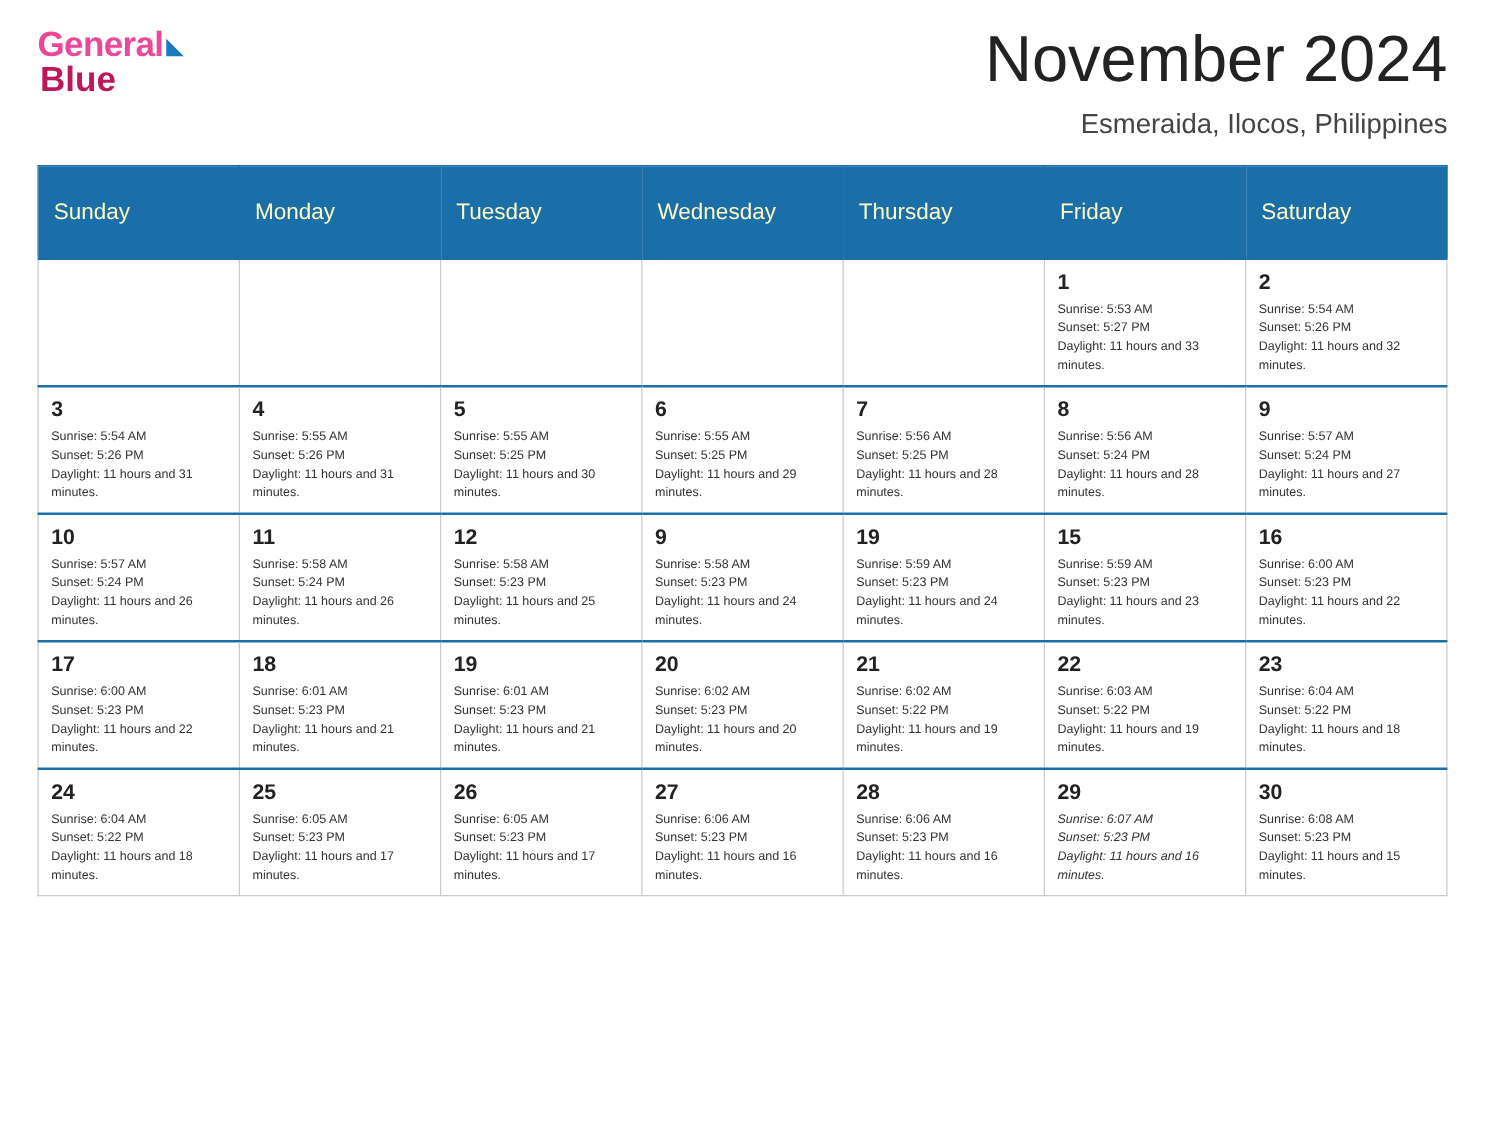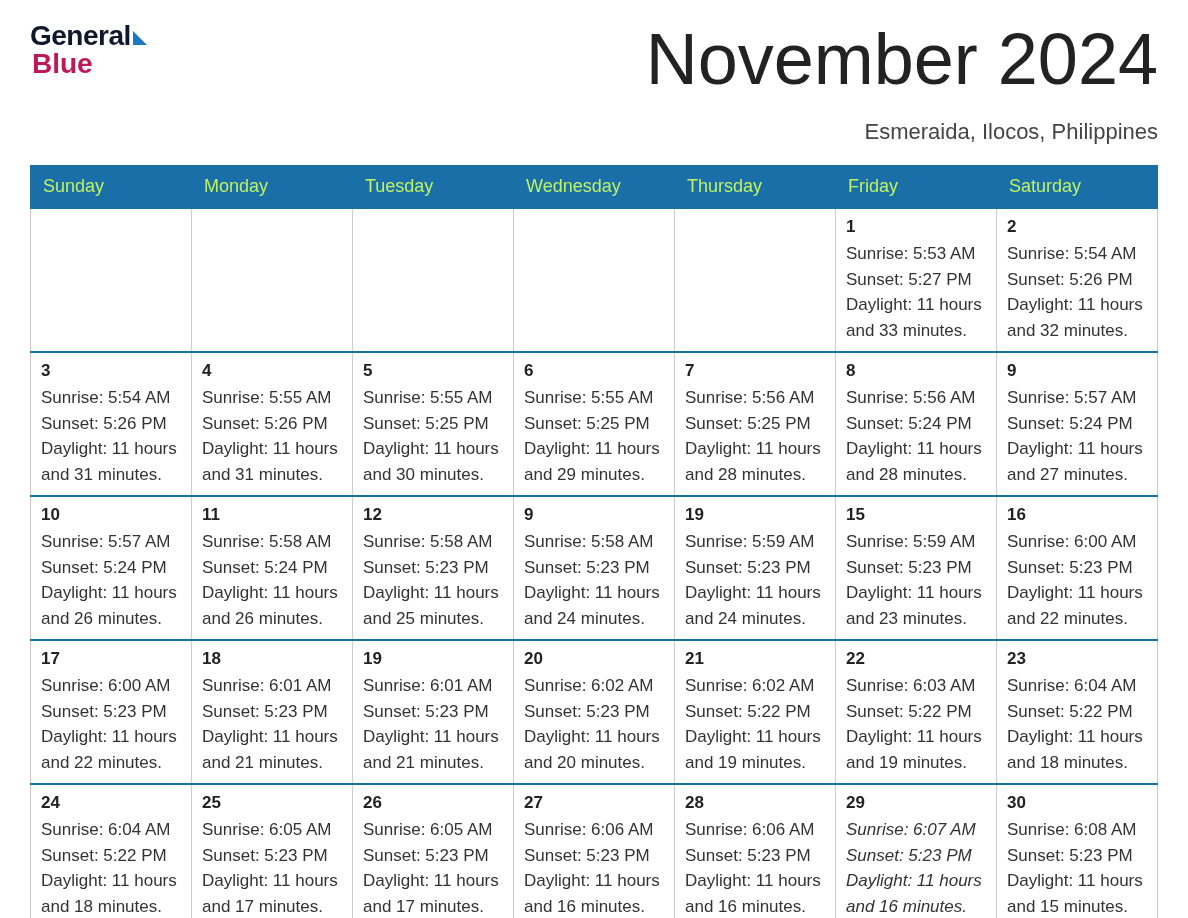--- a/index.html
+++ b/index.html
@@ -22,21 +22,21 @@
       flex-direction: column;
       align-items: flex-start;
     }
     .logo-top {
       display: flex;
       align-items: center;
     }
     .logo-general {
       font-size: 28px;
       font-weight: bold;
-      color: #0f172a;
+      color: #ec4899;
       letter-spacing: -0.5px;
     }
     .logo-triangle {
       width: 0;
       height: 0;
       border-left: 14px solid #1a7abf;
       border-top: 14px solid transparent;
       border-bottom: 0px solid transparent;
       margin-left: 2px;
       margin-top: 4px;
@@ -45,41 +45,41 @@
       font-size: 28px;
       font-weight: bold;
       color: #be185d;
       margin-top: -4px;
       margin-left: 2px;
     }
     .title-block {
       text-align: right;
     }
     .month-title {
-      font-size: 72px;
+      font-size: 52px;
       font-weight: normal;
       color: #222;
       line-height: 1.1;
     }
     .location {
       font-size: 22px;
       color: #444;
-      margin-top: 20px;
+      margin-top: 9px;
     }
     .calendar {
       width: 100%;
       border-collapse: collapse;
       border: 1px solid #ccc;
     }
     .calendar th {
       background-color: #1a6fa8;
-      color: #bef264;
+      color: #fef9c3;
       font-size: 18px;
       font-weight: normal;
-      padding: 10px 12px;
+      padding: 26px 12px;
       text-align: left;
       border: 1px solid #1a6fa8;
     }
     .calendar td {
       vertical-align: top;
       padding: 8px 10px;
       border: 1px solid #ccc;
       width: 14.28%;
       min-height: 110px;
       background: #fff;
@@ -88,21 +88,21 @@
       border-top: 2px solid #1a6fa8;
     }
     .day-number {
       font-size: 17px;
       font-weight: bold;
       color: #222;
       margin-bottom: 4px;
       display: block;
     }
     .sun-info {
-      font-size: 17px;
+      font-size: 10px;
       color: #333;
       line-height: 1.5;
     }
     .empty-cell {
       background: #f9f9f9;
     }
   </style>
 </head>
 <body>
 

